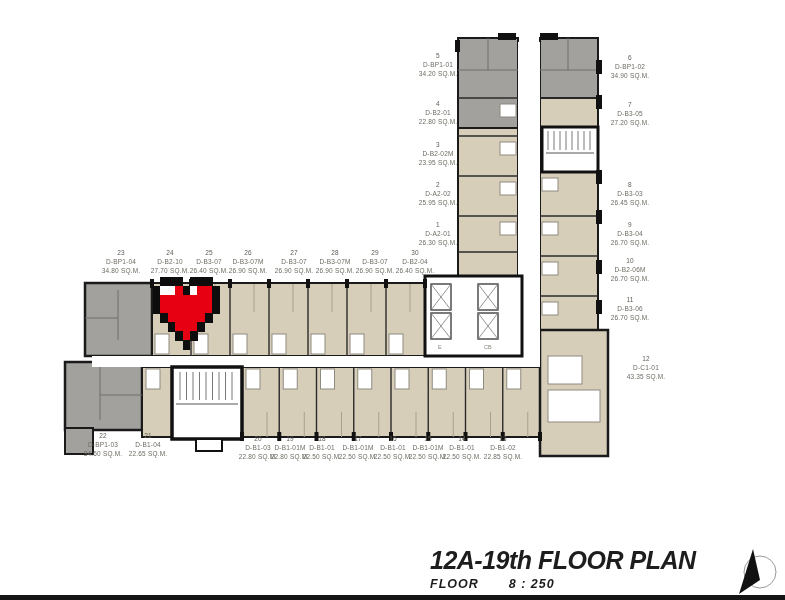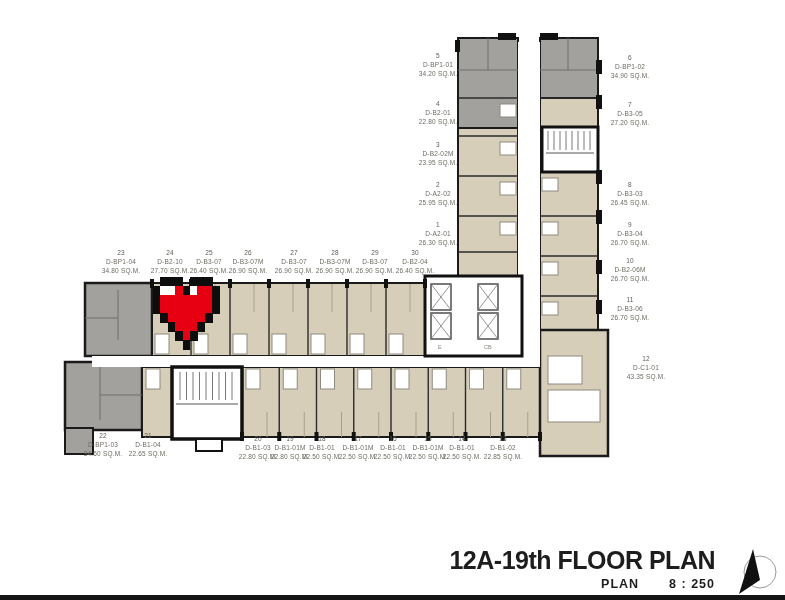--- a/index.html
+++ b/index.html
@@ -5,21 +5,21 @@
   html,body{margin:0;padding:0;background:#e9e9e9;}
   .stage{position:relative;width:785px;height:600px;background:#ffffff;overflow:hidden;
          font-family:"Liberation Sans",sans-serif;}
   svg{position:absolute;left:0;top:0;}
   .ulabel{position:absolute;width:64px;margin-left:-32px;text-align:center;
           font-size:6.5px;line-height:1.35;color:#6e6a62;letter-spacing:.2px;}
   .ulabel .uno{color:#5f5b54;}
   .corelabel{position:absolute;font-size:5.5px;color:#8a857c;}
   .heart{position:absolute;left:153px;top:277px;width:67px;height:72px;}
   .heart i{position:absolute;display:block;}
-  .titleblock{position:absolute;left:430px;top:546px;width:285px;text-align:right;color:#1d1d1d;}
+  .titleblock{position:absolute;left:430px;top:546px;width:285px;text-align:left;color:#1d1d1d;font-style:italic;}
   .titleblock .t1{font-size:25px;font-weight:bold;letter-spacing:-0.5px;white-space:nowrap;}
   .titleblock .t2{margin-top:2px;font-size:12.5px;font-weight:bold;letter-spacing:1px;}
   .titleblock .t2 .sl{margin-right:30px;}
   .northarrow{position:absolute;left:731px;top:547px;width:52px;height:52px;}
   .bottombar{position:absolute;left:0;top:595px;width:785px;height:5px;background:#151515;}
 </style>
 </head>
 <body>
 
 <div class="stage">
@@ -397,21 +397,21 @@
       <i style="left: 44.4px; top: 45px; width: 7.9px; height: 9.5px; background: rgb(13, 13, 13);"></i>
       <i style="left: 22.2px; top: 54px; width: 7.9px; height: 9.5px; background: rgb(13, 13, 13);"></i>
       <i style="left: 29.6px; top: 54px; width: 7.9px; height: 9.5px; background: rgb(230, 0, 18);"></i>
       <i style="left: 37px; top: 54px; width: 7.9px; height: 9.5px; background: rgb(13, 13, 13);"></i>
       <i style="left: 29.6px; top: 63px; width: 7.9px; height: 9.5px; background: rgb(13, 13, 13);"></i>
     </div>
 
   <div class="titleblock">
     <div class="t1">12A-19th FLOOR PLAN</div>
     <div class="t2">
-      <span class="sl">PLAN</span><span>8 : 250</span>
+      <span class="sl">FLOOR</span><span>8 : 250</span>
     </div>
   </div>
 
   <svg class="northarrow" viewBox="0 0 52 52">
     <circle cx="29" cy="25" r="16" fill="none" stroke="#9a9a9a" stroke-width="1"></circle>
     <polygon points="22,2 8,47 29,33" fill="#111111"></polygon>
   </svg>
 
   <div class="bottombar"></div>
 </div>

